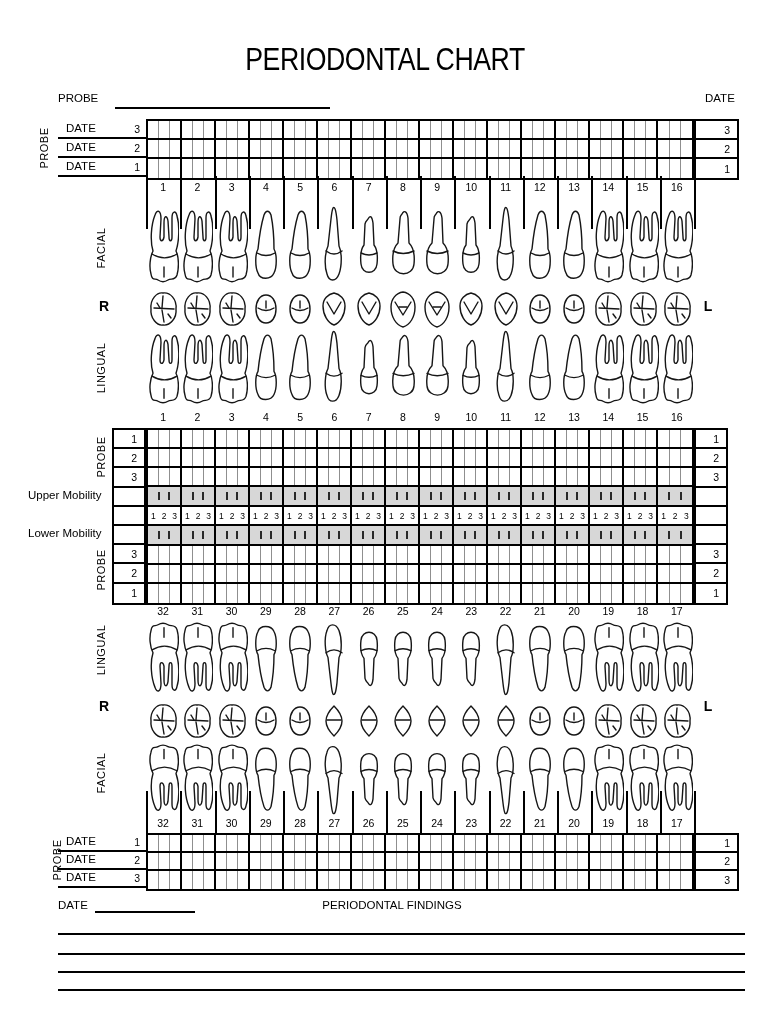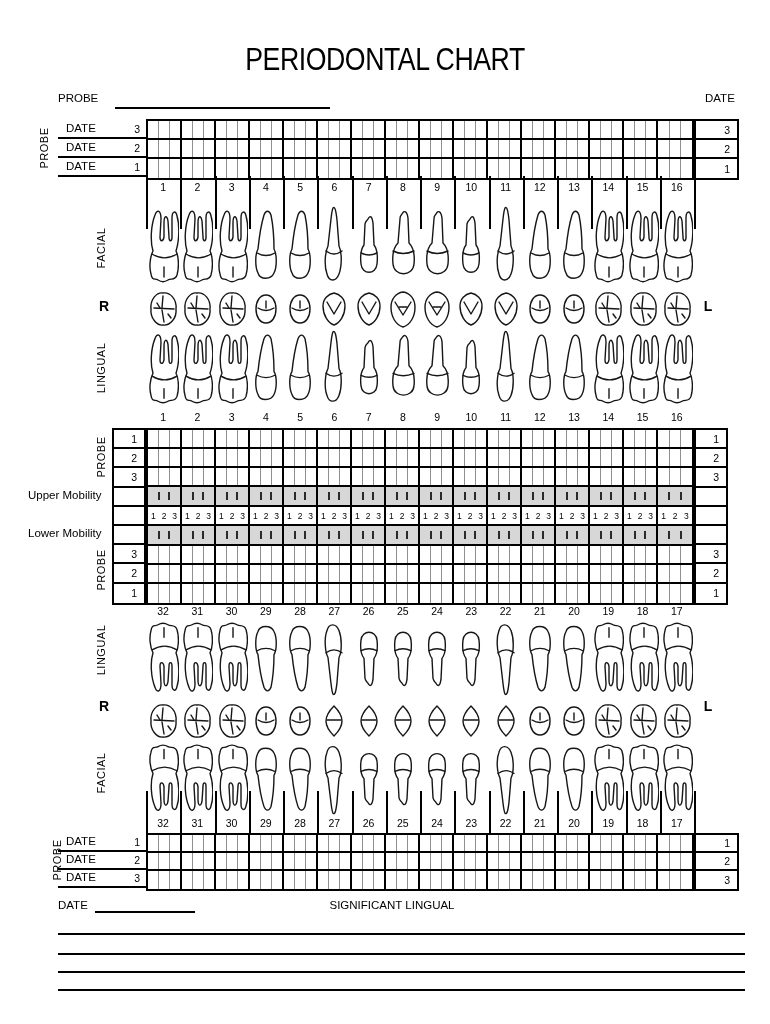--- a/index.html
+++ b/index.html
@@ -64,21 +64,21 @@
   <div class="rl" style="left:104px;top:306px;">R</div>
   <div class="rl" style="left:708px;top:306px;">L</div>
   <div class="rl" style="left:104px;top:706px;">R</div>
   <div class="rl" style="left:708px;top:706px;">L</div>
 
   <div class="abs lbl" style="left:28px;top:489px;">Upper Mobility</div>
   <div class="abs lbl" style="left:28px;top:527px;">Lower Mobility</div>
 
   <div class="abs lbl" style="left:58px;top:899px;">DATE</div>
   <div class="hline" style="left:95px;top:911px;width:100px;"></div>
-  <div class="abs lbl" style="left:392px;top:899px;transform:translateX(-50%);">SIGNIFICANT LINGUAL</div>
+  <div class="abs lbl" style="left:392px;top:899px;transform:translateX(-50%);">PERIODONTAL FINDINGS</div>
 
 <div class="daterow-label" style="left: 66px; top: 121.5px;">DATE</div>
     <div class="daterow-num" style="left: 126px; top: 122.5px;">3</div>
     <div class="dateline" style="left: 58px; top: 137px; width: 88px;"></div>
     <div class="daterow-label" style="left: 66px; top: 140.5px;">DATE</div>
     <div class="daterow-num" style="left: 126px; top: 141.5px;">2</div>
     <div class="dateline" style="left: 58px; top: 156px; width: 88px;"></div>
     <div class="daterow-label" style="left: 66px; top: 159.5px;">DATE</div>
     <div class="daterow-num" style="left: 126px; top: 160.5px;">1</div>
     <div class="dateline" style="left: 58px; top: 175px; width: 88px;"></div>

